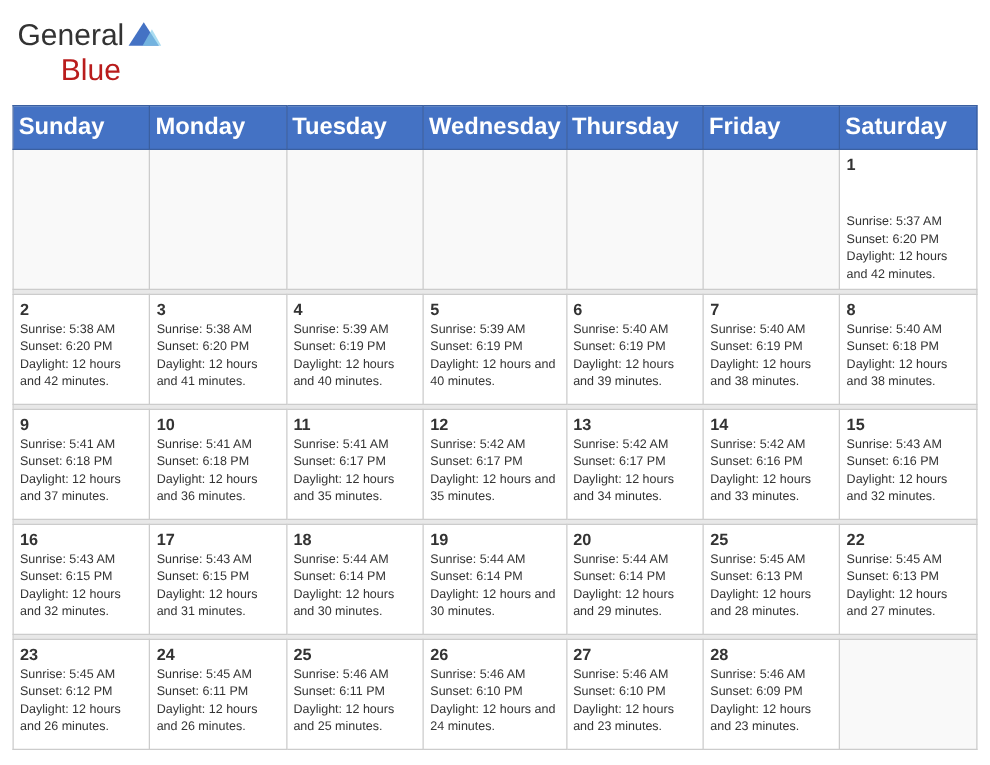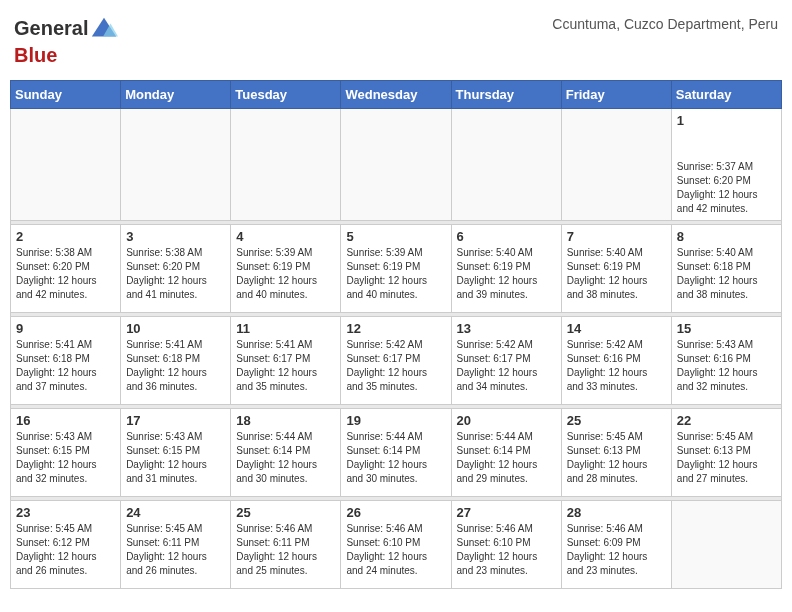--- a/index.html
+++ b/index.html
@@ -15,23 +15,24 @@
       justify-content: space-between;
       align-items: flex-start;
       margin-bottom: 8px;
       padding: 6px 4px;
     }
     .logo {
       display: flex;
       align-items: center;
     }
     .logo-text {
-      font-size: 20px;
-      font-weight: bold;
+      font-size: 24px;
+      font-weight: normal;
       line-height: 1.1;
+      text-align: center;
     }
     .logo-general { color: #333; }
     .logo-blue { color: #b91c1c; }
     .logo-icon {
       width: 28px;
       height: 28px;
       margin-left: 2px;
     }
     .title-section {
       text-align: right;
@@ -48,21 +49,21 @@
     .calendar {
       width: 100%;
       border-collapse: collapse;
       border: 1px solid #ccc;
     }
     .calendar th {
       background-color: #4472C4;
       color: #fff;
       padding: 6px 4px;
       text-align: left;
-      font-size: 13px;
+      font-size: 19px;
       border: 1px solid #3a5fa0;
     }
     .calendar td {
       border: 1px solid #ccc;
       vertical-align: top;
       padding: 4px 5px;
       font-size: 10.5px;
       color: #333;
       width: calc(100% / 7);
       min-height: 80px;
@@ -101,21 +102,20 @@
           <polygon points="15,2 28,22 2,22" fill="#4472C4"></polygon>
           <polygon points="22,8 30,22 14,22" fill="#87CEEB" opacity="0.7"></polygon>
         </svg>
       </div>
       <div class="logo-text">
         <span class="logo-blue">Blue</span>
       </div>
     </div>
   </div>
   <div class="title-section">
-    <div class="location">Ccuntuma, Cuzco Department, Peru</div>
   </div>
 </div>
 
 <table class="calendar">
   <thead>
     <tr>
     <th>Sunday</th>
         <th>Monday</th>
         <th>Tuesday</th>
         <th>Wednesday</th>

